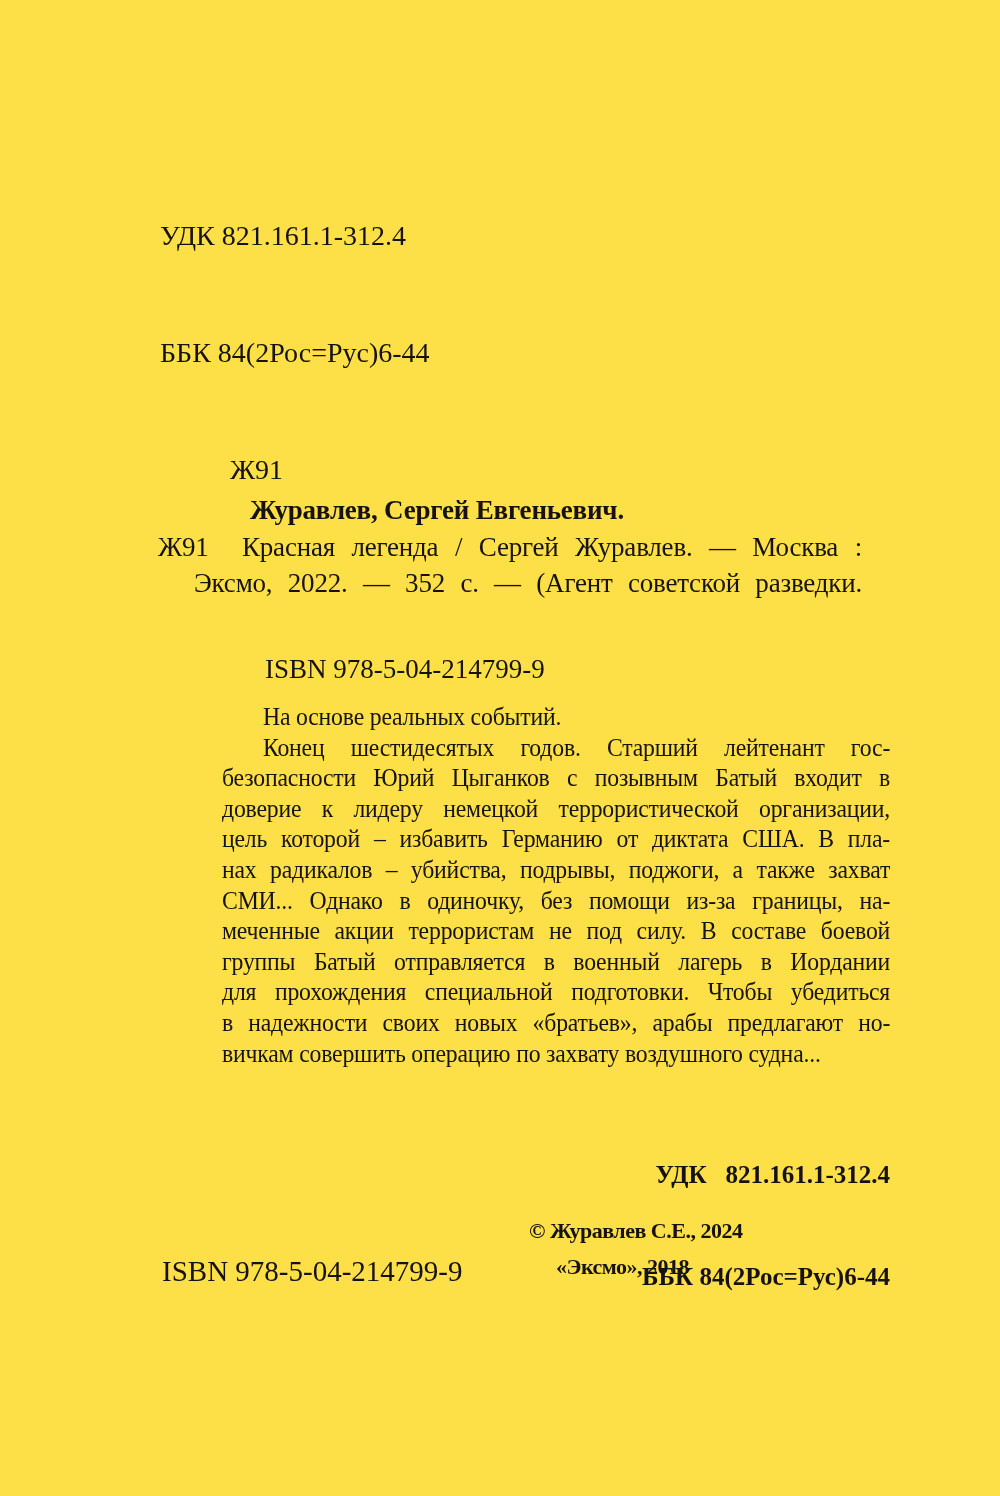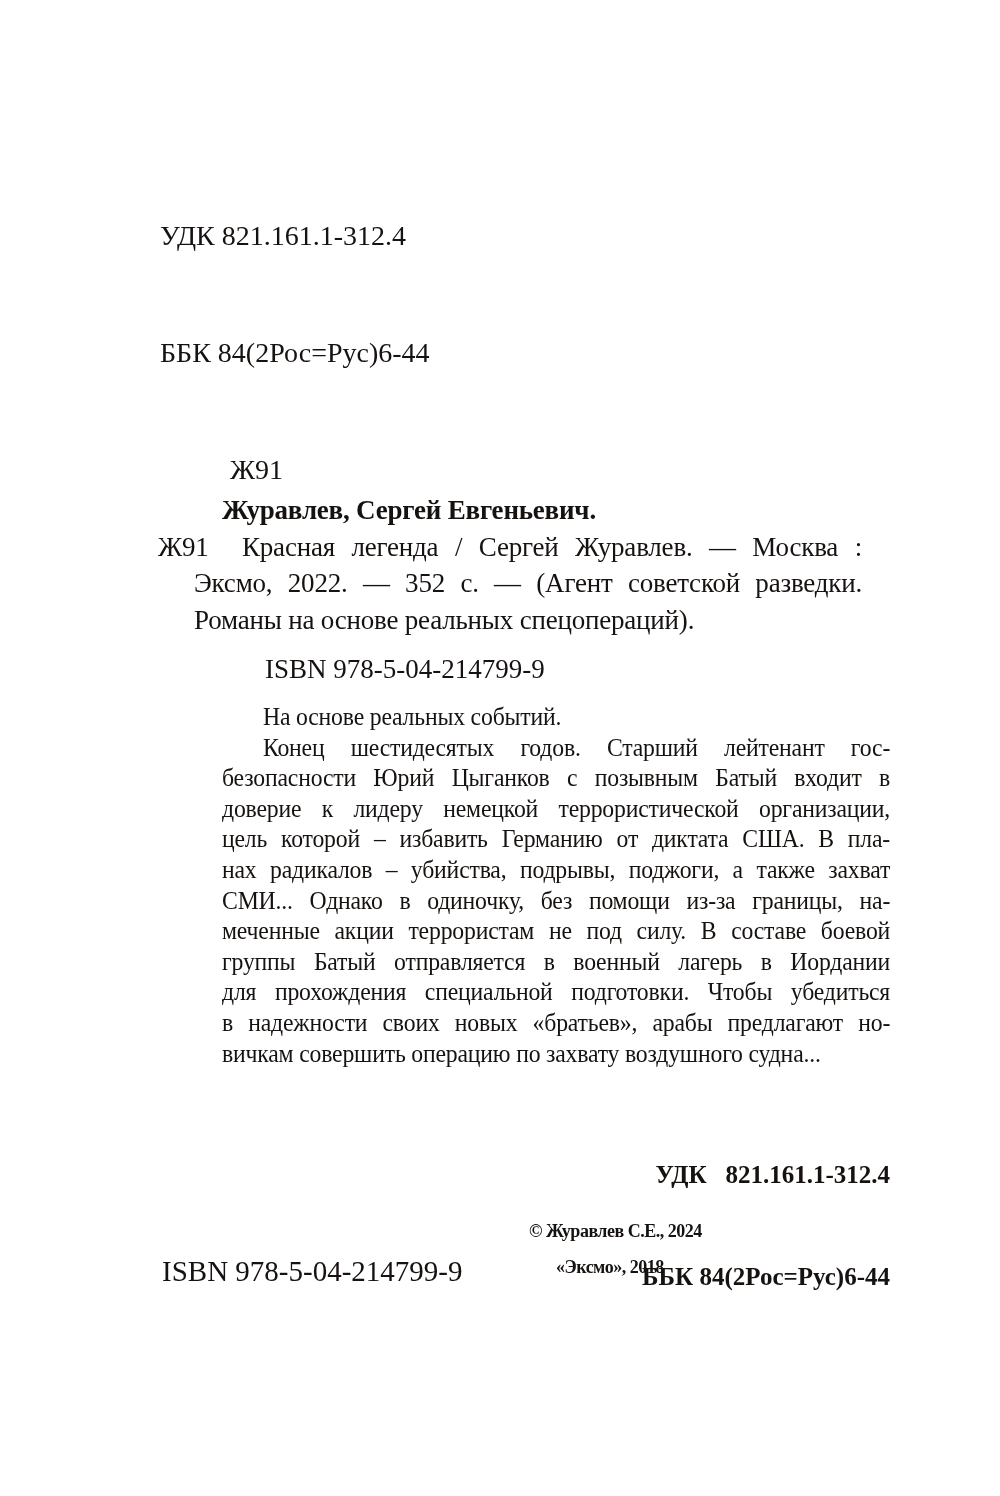--- a/index.html
+++ b/index.html
@@ -5,21 +5,21 @@
   html, body {
     margin: 0;
     padding: 0;
     background: #e8e8e8;
   }
   .page {
     position: relative;
     width: 1000px;
     height: 1496px;
     margin: 0 auto;
-    background: #ffffff;
+    background: #fde047;
     color: #161210;
     font-family: "Liberation Serif", "DejaVu Serif", serif;
     overflow: hidden;
   }
   .b { font-weight: 700; }
 
   
   .top-codes {
     position: absolute;
     left: 160px;
@@ -33,21 +33,21 @@
   
   .bib {
     position: absolute;
     left: 158px;
     top: 492px;
     width: 740px;
     font-size: 27px;
     line-height: 36.5px;
     letter-spacing: -0.2px;
   }
-  .bib-author { margin-left: 64px; }
+  .bib-author { margin-left: 92px; }
   .bib-body { position: relative; }
   .bib-sign { position: absolute; left: 0; top: 0; }
   .bib-lines { margin-left: 36px; width: 668px; }
 
   .jl { text-align: justify; text-align-last: justify; }
   .ind48 { text-indent: 48px; }
 
   .isbn-mid {
     position: absolute;
     left: 265px;
@@ -90,21 +90,21 @@
     font-size: 29px;
     white-space: pre;
   }
 
   
   .copyright {
     position: absolute;
     left: 529px;
     top: 1213px;
     width: 366px;
-    font-size: 18px;
+    font-size: 22px;
     line-height: 36px;
     font-weight: 700;
     letter-spacing: -0.5px;
   }
   .copyright .cont { padding-left: 27px; }
 </style>
 </head>
 <body>
 
 <div class="page">
@@ -115,21 +115,20 @@
     <div class="sign">Ж91</div>
   </div>
 
   <div class="bib">
     <div class="bib-author b">Журавлев, Сергей Евгеньевич.</div>
     <div class="bib-body">
       <span class="bib-sign">Ж91</span>
       <div class="bib-lines">
         <div class="jl ind48">Красная легенда / Сергей Журавлев. — Москва :</div>
         <div class="jl">Эксмо, 2022. — 352 с. — (Агент советской разведки.</div>
-        <div>Романы на основе реальных спецопераций).</div>
       </div>
     </div>
   </div>
 
   <div class="isbn-mid">ISBN 978-5-04-214799-9</div>
 
   <div class="annotation">
     <div class="ind">На основе реальных событий.</div>
     <div class="jl ind">Конец шестидесятых годов. Старший лейтенант гос-</div>
     <div class="jl">безопасности Юрий Цыганков с позывным Батый входит в</div>

